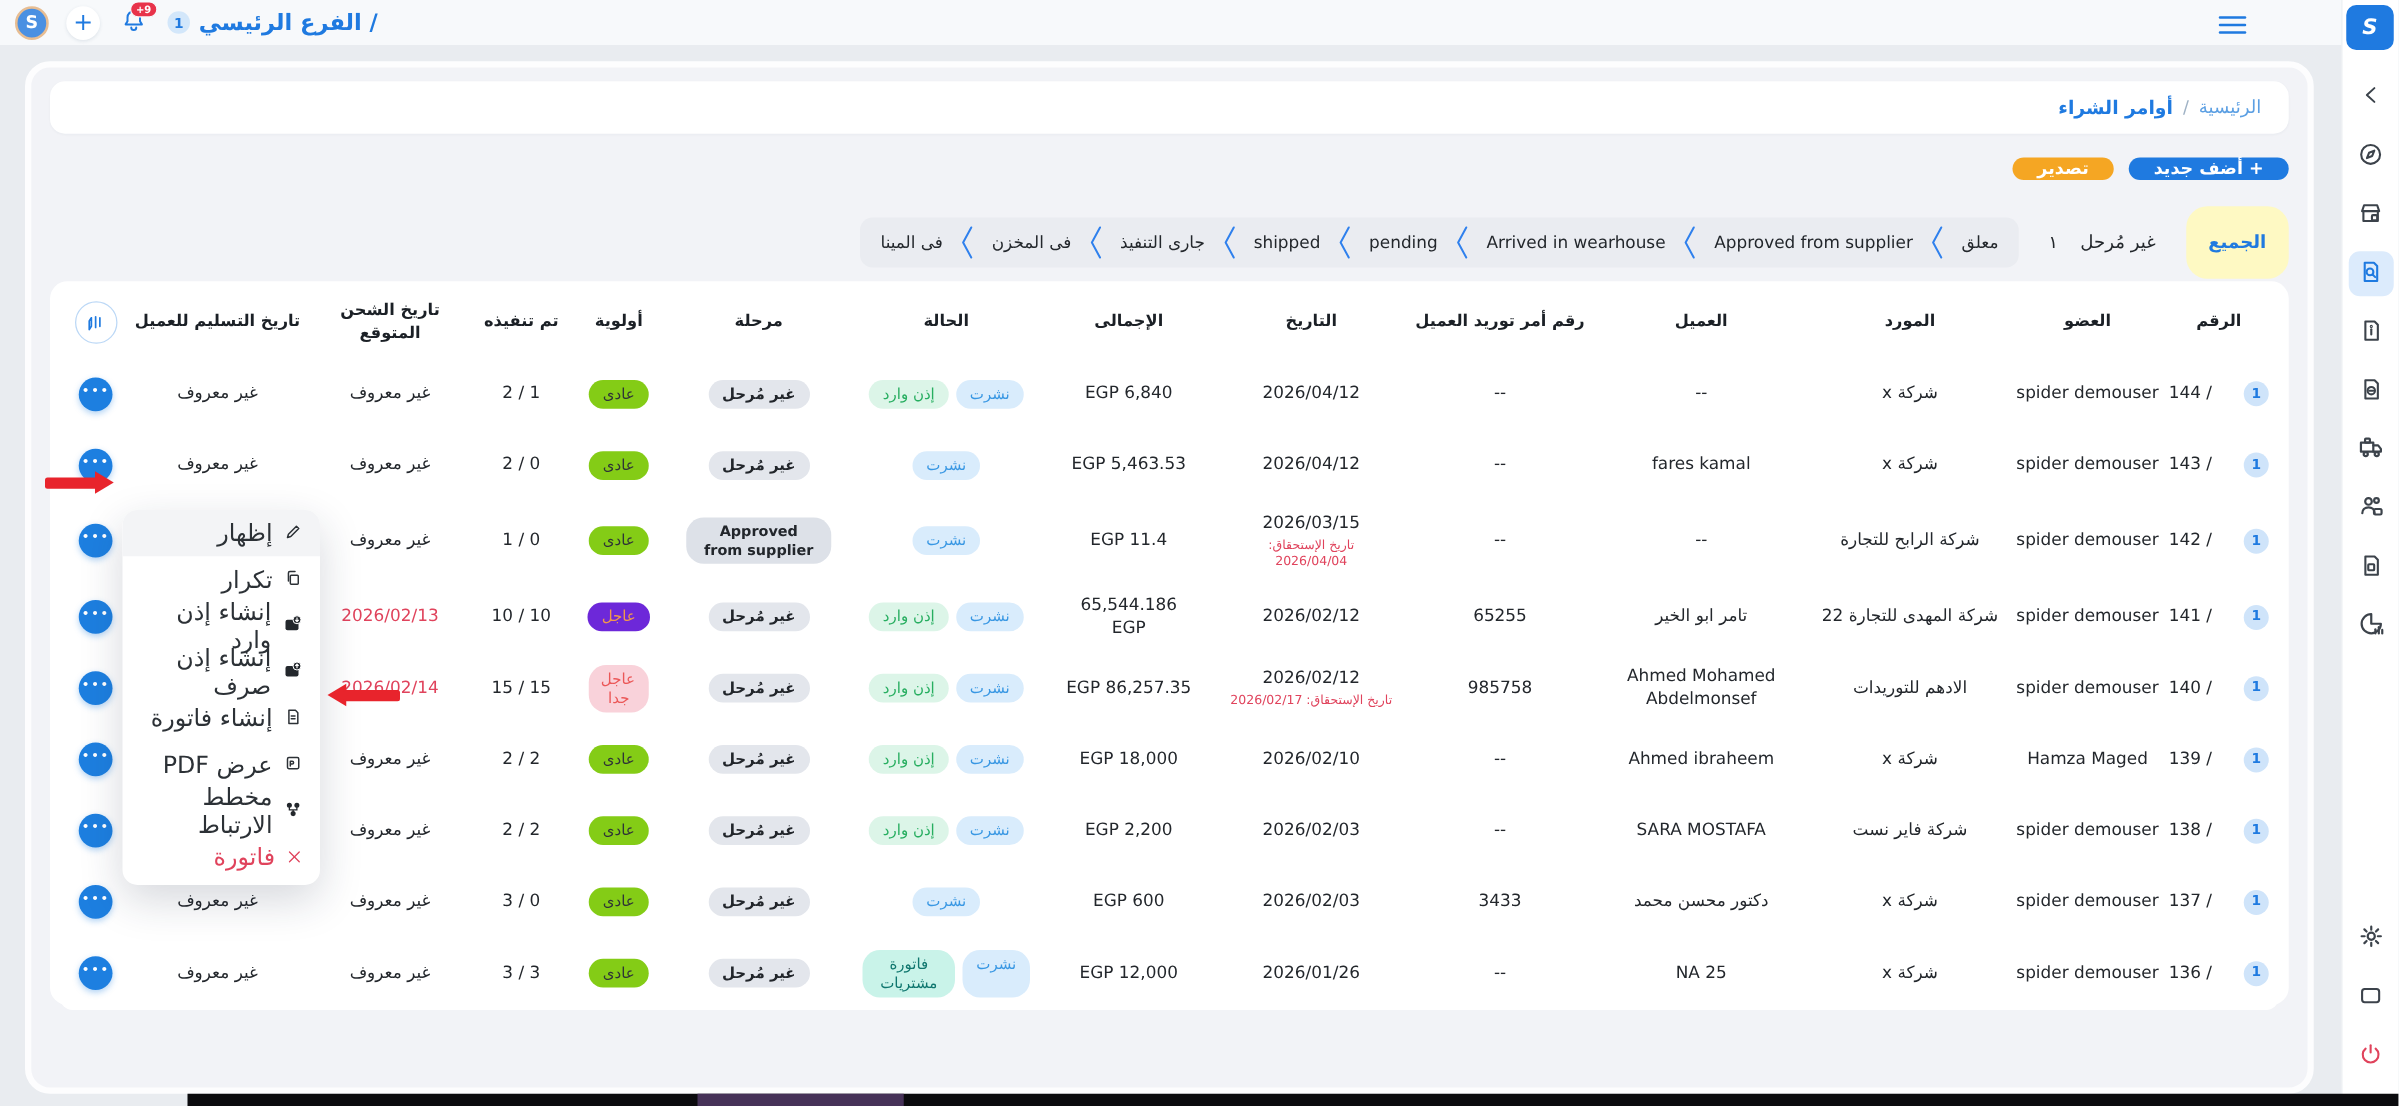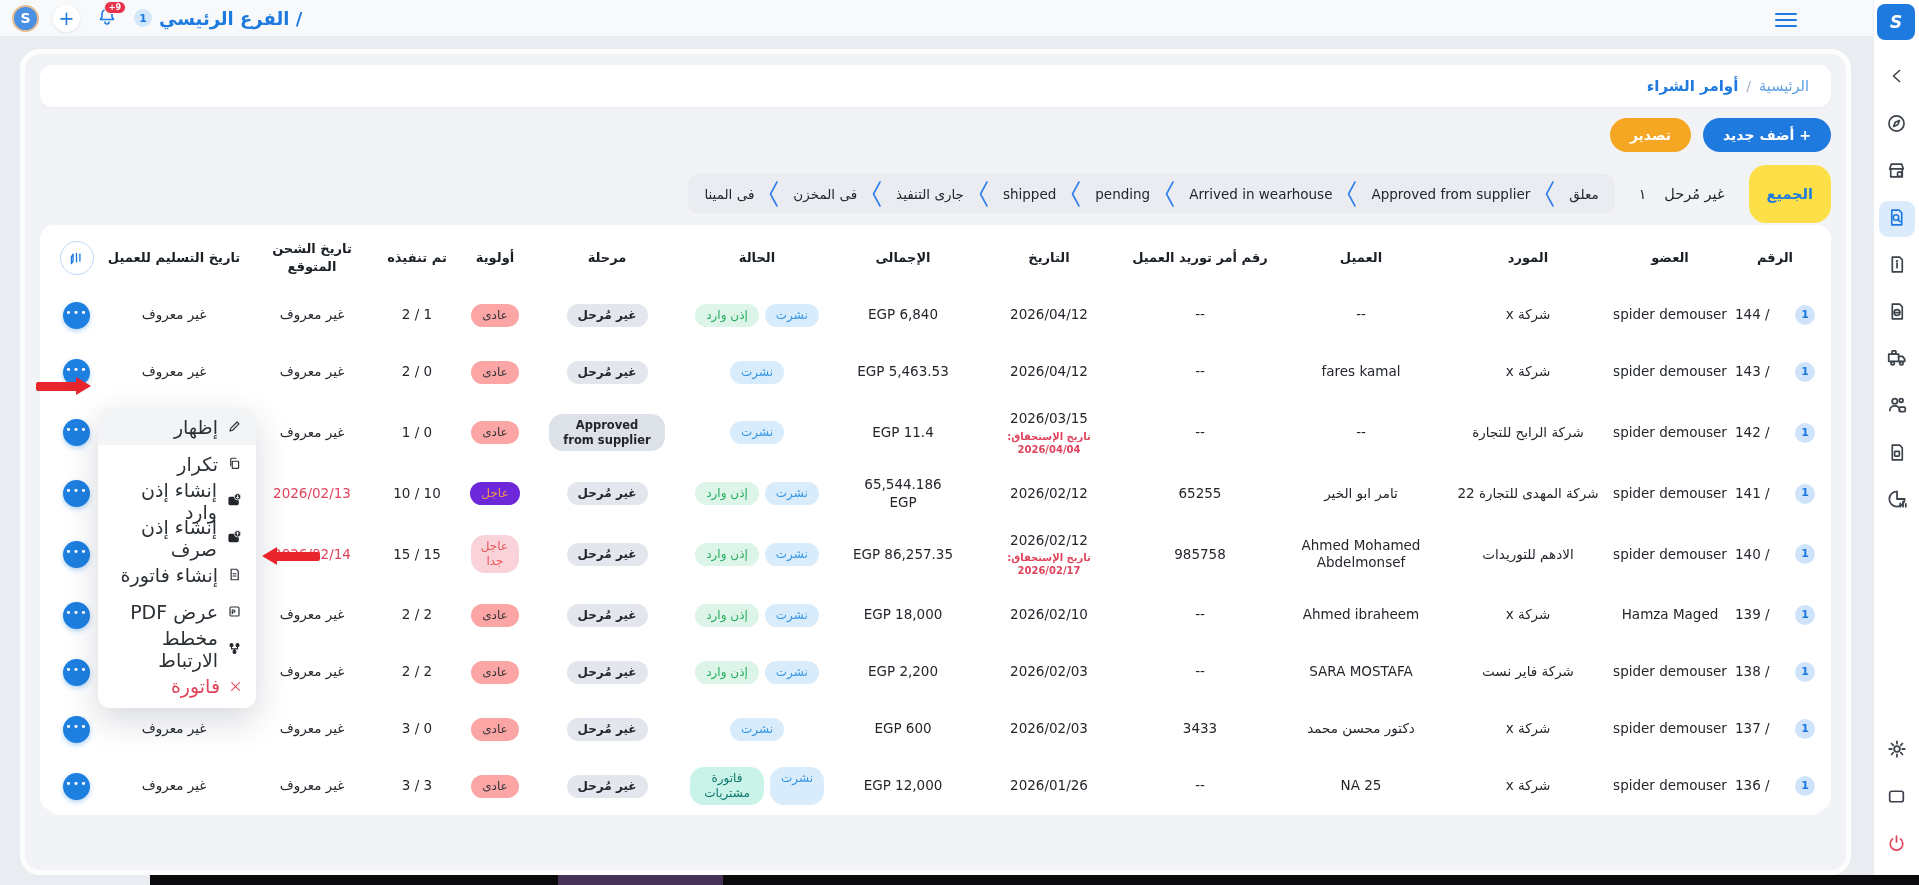--- a/index.html
+++ b/index.html
@@ -44,27 +44,27 @@
     justify-content:flex-start; direction:rtl; padding:0 22px; gap:8px; margin-bottom:10px; box-shadow:0 1px 2px rgba(30,50,80,.04); }
   .crumb-home { color:#5b9fe3; font-size:14.5px; }
   .crumb-sep { color:#9fb2c5; font-size:14px; }
   .crumb-current { color:#1f7ae0; font-weight:bold; font-size:15px; }
 
   .search-card { height:52px; background:#fff; border-radius:12px; display:flex; align-items:center; direction:rtl;
     padding:0 26px; gap:9px; margin-bottom:8px; cursor:pointer; box-shadow:0 1px 2px rgba(30,50,80,.04); }
   .search-label { color:#2c3136; font-size:15px; }
 
   .actions-row { display:flex; direction:rtl; gap:12px; align-items:center; height:36px; margin-bottom:22px; padding-left:2px; }
-  .btn { border:none; border-radius:18px; height:34px; padding:0 20px; font-size:14px; font-weight:bold; color:#fff;
+  .btn { border:none; border-radius:18px; height:18px; padding:0 20px; font-size:14px; font-weight:bold; color:#fff;
     cursor:pointer; font-family:inherit; }
   .btn-add { background:#1f7ae0; }
   .btn-export { background:#f5a623; }
 
   .tabs-row { display:flex; direction:rtl; align-items:center; gap:14px; height:38px; margin-bottom:12px; }
-  .tab-all { background:#fde047; color:#1f7ae0; font-weight:bold; font-size:14.5px; border-radius:17px; padding:21px 18px; cursor:pointer; }
+  .tab-all { background:#fef9c3; color:#1f7ae0; font-weight:bold; font-size:14.5px; border-radius:17px; padding:21px 18px; cursor:pointer; }
   .tab-unposted { color:#23272c; font-size:14.5px; margin-right:10px; cursor:pointer; }
   .tab-count { color:#23272c; font-size:14px; margin:0 4px; }
   .tabs-strip { display:flex; direction:rtl; align-items:center; background:#eaecf1; border-radius:10px;
     padding:5px 16px; gap:13px; margin-right:6px; }
   .flow-tab { color:#23272c; font-size:13.5px; white-space:nowrap; cursor:pointer; }
   .tab-chev { display:flex; align-items:center; }
 
   
   .table-card { background:#fff; border-radius:14px; padding:8px 12px 0 12px; position:relative; }
   .grid { display:grid; direction:rtl; align-items:center;
@@ -79,24 +79,24 @@
   .num-cell { display:flex; direction:ltr; align-items:center; justify-content:space-between; gap:7px; }
   .num-badge { width:20px; height:20px; border-radius:50%; background:#cfe4fa; color:#1f7ae0; font-size:11px; font-weight:bold;
     display:flex; align-items:center; justify-content:center; }
   .badge { display:inline-block; border-radius:14px; padding:4px 11px; font-size:12px; line-height:1.25; }
   .st-published { background:#d9ecfc; color:#3897e3; }
   .st-grn { background:#dcf5e8; color:#27ae60; }
   .st-pinv { background:#c9f3e9; color:#0f766e; max-width:74px; }
   .status-cell { display:flex; direction:rtl; justify-content:center; gap:6px; flex-wrap:wrap; }
   .stage-plain { background:#e3e6ec; color:#22262b; font-weight:bold; }
   .stage-approved { background:#dde1e8; color:#22262b; font-weight:bold; max-width:116px; font-size:11.5px; }
-  .p-normal { background:#fca5a5; color:#2f3337; }
+  .p-normal { background:#84cc16; color:#2f3337; }
   .p-urgent { background:#6d28d9; color:#f2994a; }
   .p-very { background:#f9d2da; color:#eb5757; max-width:48px; }
-  .due { color:#e0435c; font-size:10px; font-weight:bold; margin-top:2px; direction:rtl; }
+  .due { color:#e0435c; font-size:10px; font-weight:normal; margin-top:2px; direction:rtl; }
   .due.wrap { max-width:96px; margin:2px auto 0; }
   .red-date { color:#e0435c; }
   .total-cell { white-space:pre-line; }
   .dots-btn { width:27px; height:27px; border-radius:50%; background:#1d7fe0; color:#fff; border:none; cursor:pointer;
     display:flex; align-items:center; justify-content:center; font-size:11px; letter-spacing:1px; padding-bottom:6px;
     box-shadow:0 2px 5px rgba(29,127,224,.35); margin:0 auto; font-family:inherit; }
   .cols-btn { width:34px; height:34px; border-radius:50%; background:#fff; border:1.5px solid #bcd8f6; margin:0 auto;
     display:flex; align-items:center; justify-content:center; cursor:pointer; }
 
   

